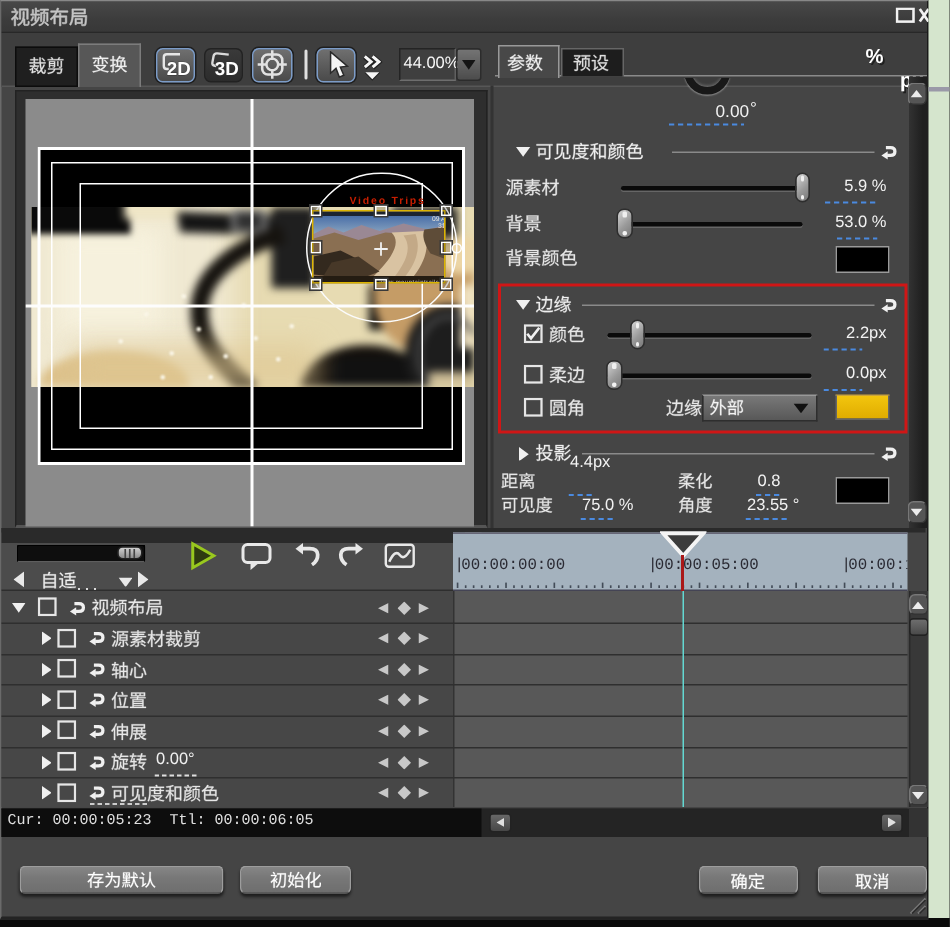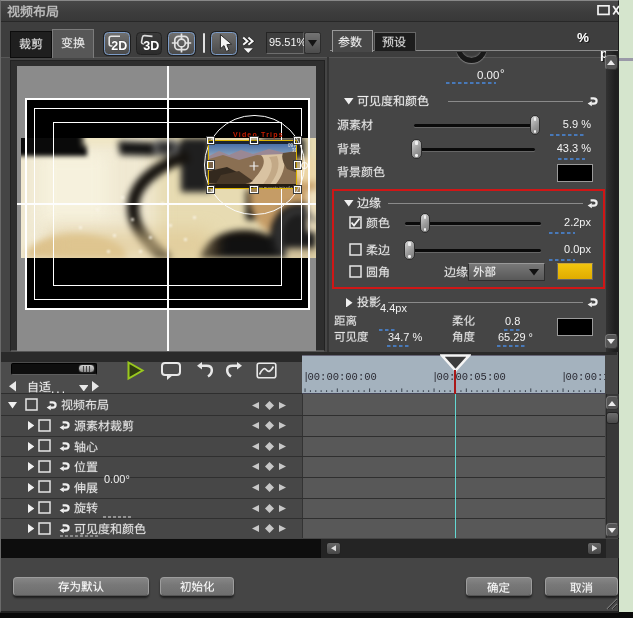--- a/index.html
+++ b/index.html
@@ -215,21 +215,21 @@
     <svg style="position:absolute;left:217px;top:33.5px;width:16px;height:19px" viewBox="0 0 16 19">
       <path d="M3.4 0.6 L3.4 14.8 L7 11.6 L9.2 17.4 L12.2 16.2 L9.9 10.7 L14.6 10.2 Z" fill="#f4f4f4" stroke="#2a2a2a" stroke-width="1"></path>
     </svg>
     <svg style="position:absolute;left:241px;top:36px;width:14px;height:19px" viewBox="0 0 14 19">
       <path d="M2.2 1.8 L6.4 5.4 L2.2 9 M7.4 1.8 L11.6 5.4 L7.4 9" fill="none" stroke="#222" stroke-width="3.4"></path>
       <path d="M2.2 1.6 L6.4 5.2 L2.2 8.8 M7.4 1.6 L11.6 5.2 L7.4 8.8" fill="none" stroke="#f6f6f6" stroke-width="2"></path>
       <polygon points="2,12.5 12.4,12.5 7.2,17.8" fill="#202020"></polygon>
       <polygon points="2.6,12.2 11.8,12.2 7.2,16.9" fill="#f6f6f6"></polygon>
     </svg>
     <div style="position:absolute;left:266.0px;top:31.5px;width:38.0px;height:22.5px;background:#3f3f3f;border:1px solid #242424;border-bottom-color:#6e6e6e;border-right-color:#606060"></div>
-    <div style="position:absolute;left:269.0px;top:36.18px;font:normal 11.0px 'Liberation Sans', sans-serif;color:#f6f6f6;letter-spacing:0px;line-height:13.6px;white-space:pre">95.51%</div>
+    <div style="position:absolute;left:269.0px;top:36.18px;font:normal 11.0px 'Liberation Sans', sans-serif;color:#f6f6f6;letter-spacing:0px;line-height:13.6px;white-space:pre">44.00%</div>
     <div style="position:absolute;left:304.0px;top:31.5px;width:17.0px;height:22.5px;background:linear-gradient(180deg,#747474,#4c4c4c);border:1px solid #2c2c2c;border-radius:2.5px"></div>
     <svg style="position:absolute;left:308.0px;top:40.0px;width:9.0px;height:6.5px" viewBox="0 0 9 6.5">
       <polygon points="0,0 9,0 4.5,6.5" fill="#141414"></polygon>
     </svg>
     <div style="position:absolute;left:10.0px;top:60.0px;width:315.0px;height:292.0px;background:#2e2e2e;border:1px solid #222;border-bottom:2px solid #555"></div>
     <div style="position:absolute;left:17.0px;top:66.0px;width:299.0px;height:285.0px;background:#8b8b8b;overflow:hidden"></div>
     <div style="position:absolute;left:17px;top:66px;width:299px;height:285px;overflow:hidden">
       <div style="position:absolute;left:8.0px;top:32.0px;width:285.0px;height:212.0px;background:#000"></div>
       <div style="position:absolute;left:4px;top:72px;width:295px;height:120px;overflow:hidden;background:#e7dbb2">
         <div style="position:absolute;left:-15px;top:-15px;width:150px;height:160px;background:#f0e9d2;filter:blur(9px)"></div>
@@ -356,21 +356,21 @@
         <line x1="0" y1="1" x2="35.0" y2="1" stroke="#4a8ae0" stroke-width="1.3" stroke-dasharray="3.5,2.5"></line>
       </svg>
       <svg style="position:absolute;left:7.0px;top:91.86px;width:24.00px;height:12.00px;opacity:1.0" viewBox="0 0 2000 1000" fill="#e8e8e8" stroke="#e8e8e8" stroke-width="18">
         <use href="#c80CC" x="0"></use>
         <use href="#c666F" x="1000"></use>
       </svg>
       <div style="position:absolute;left:83.5px;top:96.5px;width:121.0px;height:2.6px;background:#0a0a0a;border-radius:2px;box-shadow:0 1px 0 rgba(130,130,130,.55)"></div>
       <div style="position:absolute;left:81.3px;top:87.7px;width:10.5px;height:20px;border-radius:5px;background:linear-gradient(135deg,#d6d6d6,#9a9a9a 55%,#777);border:1px solid #2e2e2e"></div>
       <div style="position:absolute;left:85.4px;top:89.2px;width:2.2px;height:4.5px;background:#efefef;border-radius:1px"></div>
       <div style="position:absolute;left:85.2px;top:102.7px;width:2.6px;height:2.6px;background:#f2f2f2;border-radius:50%"></div>
-      <div style="position:absolute;right:15.0px;top:90.68px;font:normal 11.0px 'Liberation Sans', sans-serif;color:#f2f2f2;letter-spacing:0px;line-height:13.6px;white-space:pre">43.3 %</div>
+      <div style="position:absolute;right:15.0px;top:90.68px;font:normal 11.0px 'Liberation Sans', sans-serif;color:#f2f2f2;letter-spacing:0px;line-height:13.6px;white-space:pre">53.0 %</div>
       <svg style="position:absolute;left:228.0px;top:106.0px;width:27.0px;height:2px" viewBox="0 0 27.0 2">
         <line x1="0" y1="1" x2="27.0" y2="1" stroke="#4a8ae0" stroke-width="1.3" stroke-dasharray="3.5,2.5"></line>
       </svg>
       <svg style="position:absolute;left:7.0px;top:114.86px;width:48.00px;height:12.00px;opacity:1.0" viewBox="0 0 4000 1000" fill="#e8e8e8" stroke="#e8e8e8" stroke-width="18">
         <use href="#c80CC" x="0"></use>
         <use href="#c666F" x="1000"></use>
         <use href="#c989C" x="2000"></use>
         <use href="#c8272" x="3000"></use>
       </svg>
       <div style="position:absolute;left:227.0px;top:112.0px;width:35.5px;height:18.0px;background:#000;border:1px solid #9a9a9a"></div>
@@ -464,29 +464,29 @@
       </svg>
       <div style="position:absolute;left:175.0px;top:263.68px;font:normal 11.0px 'Liberation Sans', sans-serif;color:#f2f2f2;letter-spacing:0px;line-height:13.6px;white-space:pre">0.8</div>
       <svg style="position:absolute;left:174.0px;top:277.5px;width:16.0px;height:2px" viewBox="0 0 16.0 2">
         <line x1="0" y1="1" x2="16.0" y2="1" stroke="#4a8ae0" stroke-width="1.3" stroke-dasharray="3.5,2.5"></line>
       </svg>
       <svg style="position:absolute;left:4.0px;top:279.10px;width:34.50px;height:11.50px;opacity:1.0" viewBox="0 0 3000 1000" fill="#e8e8e8" stroke="#e8e8e8" stroke-width="18">
         <use href="#c53EF" x="0"></use>
         <use href="#c89C1" x="1000"></use>
         <use href="#c5EA6" x="2000"></use>
       </svg>
-      <div style="position:absolute;left:58.0px;top:279.68px;font:normal 11.0px 'Liberation Sans', sans-serif;color:#f2f2f2;letter-spacing:0px;line-height:13.6px;white-space:pre">34.7 %</div>
+      <div style="position:absolute;left:58.0px;top:279.68px;font:normal 11.0px 'Liberation Sans', sans-serif;color:#f2f2f2;letter-spacing:0px;line-height:13.6px;white-space:pre">75.0 %</div>
       <svg style="position:absolute;left:57.0px;top:293.5px;width:23.0px;height:2px" viewBox="0 0 23.0 2">
         <line x1="0" y1="1" x2="23.0" y2="1" stroke="#4a8ae0" stroke-width="1.3" stroke-dasharray="3.5,2.5"></line>
       </svg>
       <svg style="position:absolute;left:122.0px;top:279.10px;width:23.00px;height:11.50px;opacity:1.0" viewBox="0 0 2000 1000" fill="#e8e8e8" stroke="#e8e8e8" stroke-width="18">
         <use href="#c89D2" x="0"></use>
         <use href="#c5EA6" x="1000"></use>
       </svg>
-      <div style="position:absolute;left:168.0px;top:279.68px;font:normal 11.0px 'Liberation Sans', sans-serif;color:#f2f2f2;letter-spacing:0px;line-height:13.6px;white-space:pre">65.29 °</div>
+      <div style="position:absolute;left:168.0px;top:279.68px;font:normal 11.0px 'Liberation Sans', sans-serif;color:#f2f2f2;letter-spacing:0px;line-height:13.6px;white-space:pre">23.55 °</div>
       <svg style="position:absolute;left:167.0px;top:293.5px;width:30.0px;height:2px" viewBox="0 0 30.0 2">
         <line x1="0" y1="1" x2="30.0" y2="1" stroke="#4a8ae0" stroke-width="1.3" stroke-dasharray="3.5,2.5"></line>
       </svg>
       <div style="position:absolute;left:227.0px;top:266.5px;width:36.0px;height:18.0px;background:#000;border:1px solid #9a9a9a"></div>
     </div>
     <div style="position:absolute;left:605.5px;top:51.0px;width:13.0px;height:301.0px;background:linear-gradient(90deg,#323232,#1f1f1f 70%)"></div>
     <div style="position:absolute;left:605.0px;top:55.0px;width:12.5px;height:14.5px;background:#555;border:1px solid #777;border-right-color:#333;border-bottom-color:#333;border-radius:4px"></div>
     <svg style="position:absolute;left:607.2px;top:59.8px;width:8.0px;height:5.0px" viewBox="0 0 8 5">
       <polygon points="4.0,0 0,5 8,5" fill="#ececec"></polygon>
     </svg>
@@ -747,21 +747,21 @@
       <rect x="1" y="1" width="11" height="11" fill="none" stroke="#e6e6e6" stroke-width="1.5"></rect>
     </svg>
     <svg style="position:absolute;left:58.0px;top:501.5px;width:13.0px;height:13.0px" viewBox="0 0 13 13">
       <path d="M4.6 3.4 H7.6 Q10.6 3.4 10.6 6 Q10.6 8.6 7.6 8.6 H5.4" fill="none" stroke="#f0f0f0" stroke-width="2.2"></path>
       <path d="M5.8 5.9 V11.3 L1.6 8.6 Z" fill="#f0f0f0"></path>
     </svg>
     <svg style="position:absolute;left:74.0px;top:502.36px;width:24.00px;height:12.00px;opacity:1.0" viewBox="0 0 2000 1000" fill="#e8e8e8" stroke="#e8e8e8" stroke-width="18">
       <use href="#c65CB" x="0"></use>
       <use href="#c8F6C" x="1000"></use>
     </svg>
-    <div style="position:absolute;left:104.0px;top:473px;font:normal 11.0px 'Liberation Sans', sans-serif;color:#f0f0f0;letter-spacing:0px;line-height:13.6px;white-space:pre">0.00°</div>
+    <div style="position:absolute;left:104.0px;top:500px;font:normal 11.0px 'Liberation Sans', sans-serif;color:#f0f0f0;letter-spacing:0px;line-height:13.6px;white-space:pre">0.00°</div>
     <svg style="position:absolute;left:103px;top:515.5px;width:30px;height:2px" viewBox="0 0 30 2">
       <line x1="0" y1="1" x2="30" y2="1" stroke="#ddd" stroke-width="1.2" stroke-dasharray="3,2"></line>
     </svg>
     <svg style="position:absolute;left:252.0px;top:504.5px;width:7.0px;height:7.0px" viewBox="0 0 7 7">
       <polygon points="7,0 0,3.5 7,7" fill="#c8c8c8"></polygon>
     </svg>
     <svg style="position:absolute;left:265px;top:503.5px;width:9px;height:9px" viewBox="0 0 9 9">
       <polygon points="4.5,0 9,4.5 4.5,9 0,4.5" fill="#c8c8c8"></polygon>
     </svg>
     <svg style="position:absolute;left:279.0px;top:504.5px;width:7.0px;height:7.0px" viewBox="0 0 7 7">
@@ -803,20 +803,21 @@
     <svg style="position:absolute;left:608.2px;top:400.5px;width:8.0px;height:5.0px" viewBox="0 0 8 5">
       <polygon points="4.0,0 0,5 8,5" fill="#ececec"></polygon>
     </svg>
     <div style="position:absolute;left:606.0px;top:412.0px;width:12.5px;height:12.0px;background:linear-gradient(180deg,#6e6e6e,#4a4a4a);border:1px solid #222;border-radius:3px"></div>
     <div style="position:absolute;left:606.0px;top:523.0px;width:12.5px;height:14.0px;background:#555;border:1px solid #777;border-right-color:#333;border-bottom-color:#333;border-radius:4px"></div>
     <svg style="position:absolute;left:608.2px;top:527.5px;width:8.0px;height:5.0px" viewBox="0 0 8 5">
       <polygon points="0,0 8,0 4.0,5" fill="#ececec"></polygon>
     </svg>
     <div style="position:absolute;left:1.0px;top:539.0px;width:618.0px;height:19.0px;background:#242424"></div>
     <div style="position:absolute;left:1.0px;top:539.0px;width:320.0px;height:19.0px;background:#0d0d0d"></div>
+    <div style="position:absolute;left:5.0px;top:542.30px;font:normal 10.0px 'Liberation Mono', sans-serif;color:#e0e0e0;letter-spacing:0px;line-height:12.4px;white-space:pre">Cur: 00:00:05:23  Ttl: 00:00:06:05</div>
     <div style="position:absolute;left:326.0px;top:541.5px;width:15.0px;height:13.0px;background:linear-gradient(180deg,#686868,#474747);border:1px solid #222;border-radius:3px"></div>
     <svg style="position:absolute;left:330.5px;top:545.0px;width:5.5px;height:6.5px" viewBox="0 0 5.5 6.5">
       <polygon points="5.5,0 0,3.25 5.5,6.5" fill="#e0e0e0"></polygon>
     </svg>
     <div style="position:absolute;left:587.0px;top:541.5px;width:15.0px;height:13.0px;background:linear-gradient(180deg,#686868,#474747);border:1px solid #222;border-radius:3px"></div>
     <svg style="position:absolute;left:591.5px;top:545.0px;width:5.5px;height:6.5px" viewBox="0 0 5.5 6.5">
       <polygon points="0,0 5.5,3.25 0,6.5" fill="#e0e0e0"></polygon>
     </svg>
     <div style="position:absolute;left:605.5px;top:539.0px;width:13.0px;height:19.0px;background:#333"></div>
     <div style="position:absolute;left:13.0px;top:576.5px;width:135.5px;height:19.5px;background:linear-gradient(180deg,#868686,#787878 40%,#6e6e6e);border:1px solid #9d9d9d;border-bottom-color:#555;border-radius:4px;box-shadow:0 2px 2px rgba(10,10,10,.65)"></div>

